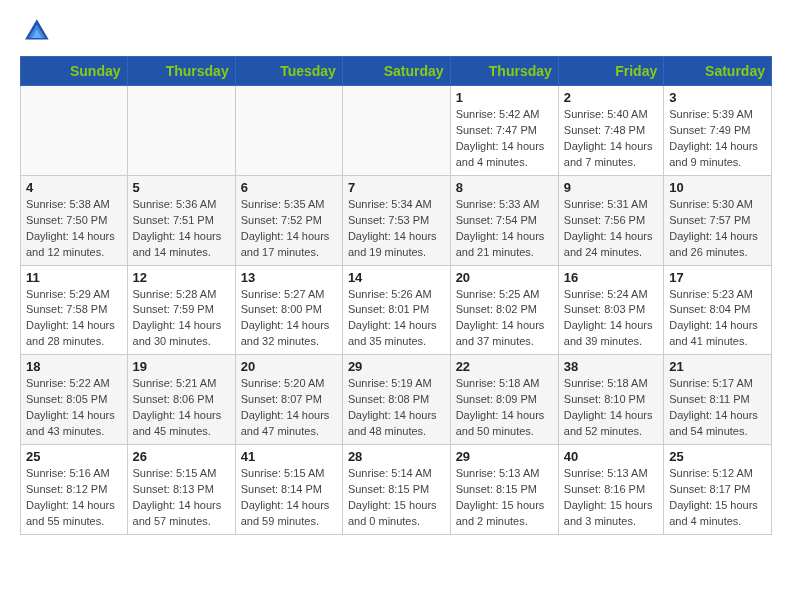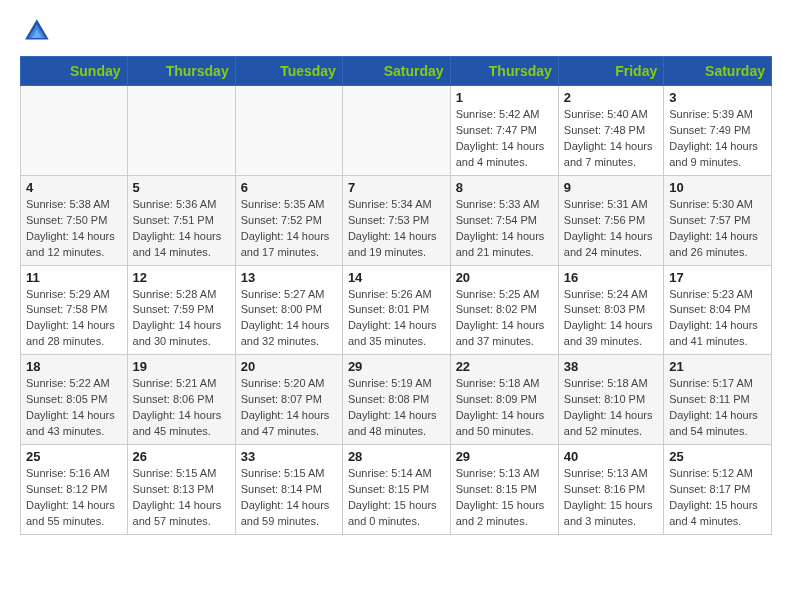--- a/index.html
+++ b/index.html
@@ -248,21 +248,21 @@
         <tr>
           <td>
             <span class="day-num">25</span>
             <div class="day-detail">Sunrise: 5:16 AM<br>Sunset: 8:12 PM<br>Daylight: 14 hours<br>and 55 minutes.</div>
           </td>
           <td>
             <span class="day-num">26</span>
             <div class="day-detail">Sunrise: 5:15 AM<br>Sunset: 8:13 PM<br>Daylight: 14 hours<br>and 57 minutes.</div>
           </td>
           <td>
-            <span class="day-num">33</span>
+            <span class="day-num">41</span>
             <div class="day-detail">Sunrise: 5:15 AM<br>Sunset: 8:14 PM<br>Daylight: 14 hours<br>and 59 minutes.</div>
           </td>
           <td>
             <span class="day-num">28</span>
             <div class="day-detail">Sunrise: 5:14 AM<br>Sunset: 8:15 PM<br>Daylight: 15 hours<br>and 0 minutes.</div>
           </td>
           <td>
             <span class="day-num">29</span>
             <div class="day-detail">Sunrise: 5:13 AM<br>Sunset: 8:15 PM<br>Daylight: 15 hours<br>and 2 minutes.</div>
           </td>

